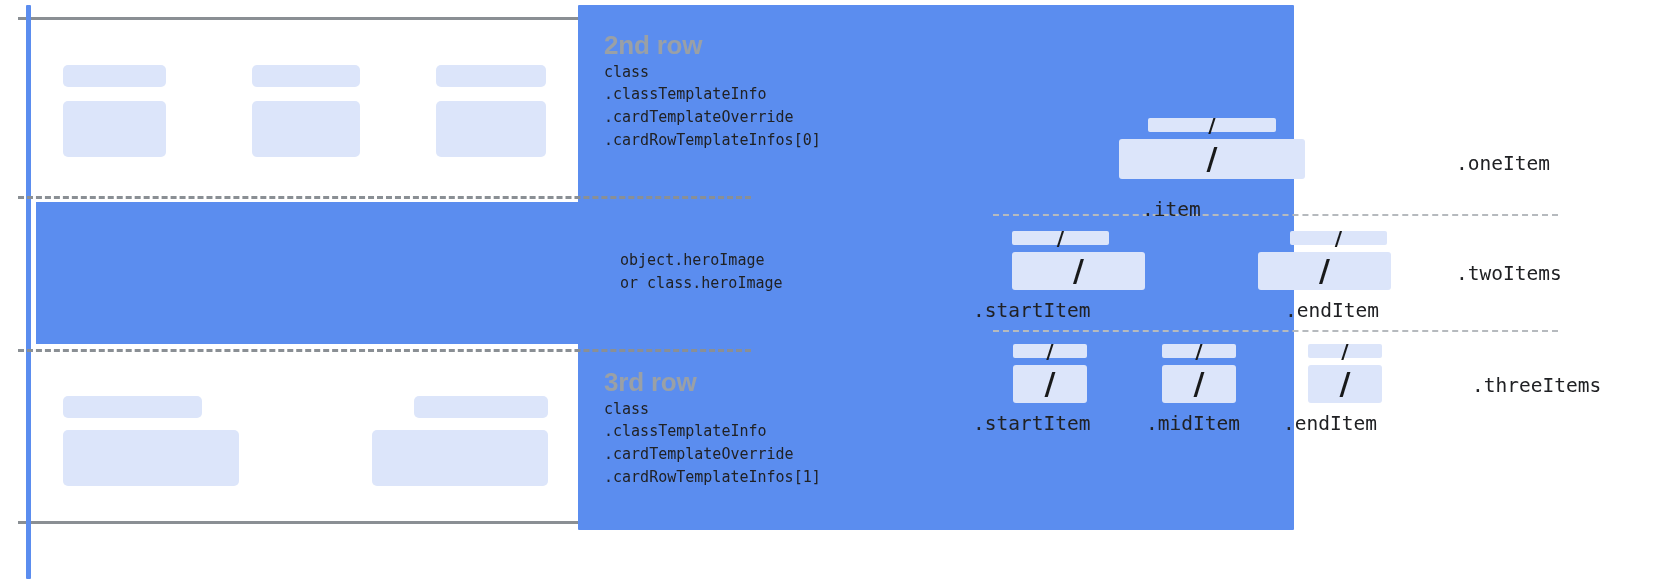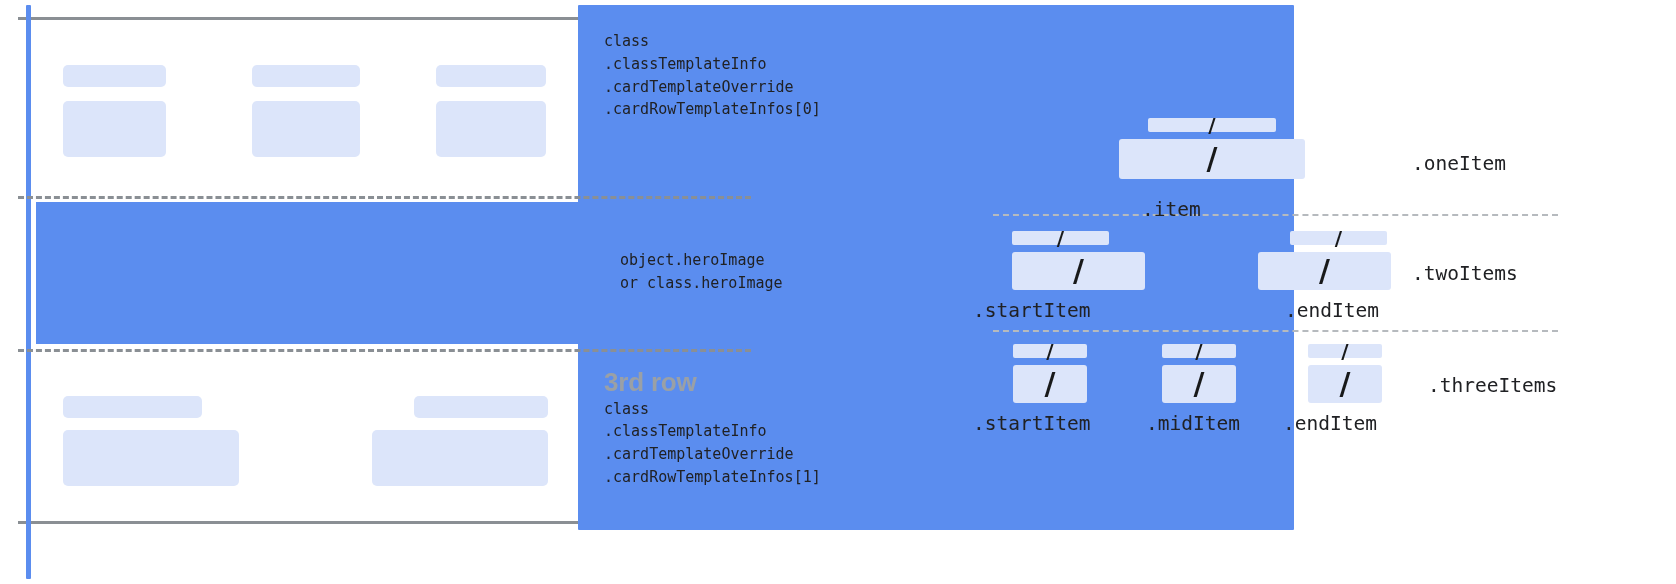--- a/index.html
+++ b/index.html
@@ -58,21 +58,21 @@
   .chip{position:absolute;background:#dce5fa;}
   .chip .slash{position:absolute;left:50%;top:50%;transform:translate(-50%,-50%);
                font-family:"DejaVu Sans",sans-serif;font-weight:bold;color:#18191a;
                line-height:1;}
   .chip.small{height:14px;border-radius:2px;}
   .chip.small .slash{font-size:20px;}
   .chip.big{border-radius:3px;}
   .chip.big .slash{font-size:30px;}
 
   .rlabel{position:absolute;font-family:"DejaVu Sans Mono",monospace;font-size:19.5px;color:#202124;white-space:pre;}
-  .rtag{position:absolute;font-family:"DejaVu Sans Mono",monospace;font-size:19.5px;color:#202124;white-space:pre;}
+  .rtag{position:absolute;font-family:"DejaVu Sans Mono",monospace;font-size:19.5px;color:#202124;white-space:pre;margin-left:44px;}
 
   
   .g1s{left:188px;top:118px;width:128px;}
   .g1b{left:159px;top:139px;width:186px;height:40px;}
   .g1l{left:182px;top:198px;}
   .g1t{left:452px;top:152px;}
 
   
   .g2s1{left:52px;top:231px;width:97px;}
   .g2b1{left:52px;top:252px;width:133px;height:38px;}
@@ -118,20 +118,21 @@
     <div class="ph r1e"></div>
     <div class="ph r1f"></div>
 
     <div class="ph r3a"></div>
     <div class="ph r3b"></div>
     <div class="ph r3c"></div>
     <div class="ph r3d"></div>
   </div>
 
   <div class="ann ann-2nd">
+    <div class="ann-title">2nd row</div>
     <div class="ann-code">class
 .classTemplateInfo
 .cardTemplateOverride
 .cardRowTemplateInfos[0]</div>
   </div>
 
   <div class="ann ann-hero">
     <div class="ann-code">object.heroImage
 or class.heroImage</div>
   </div>

